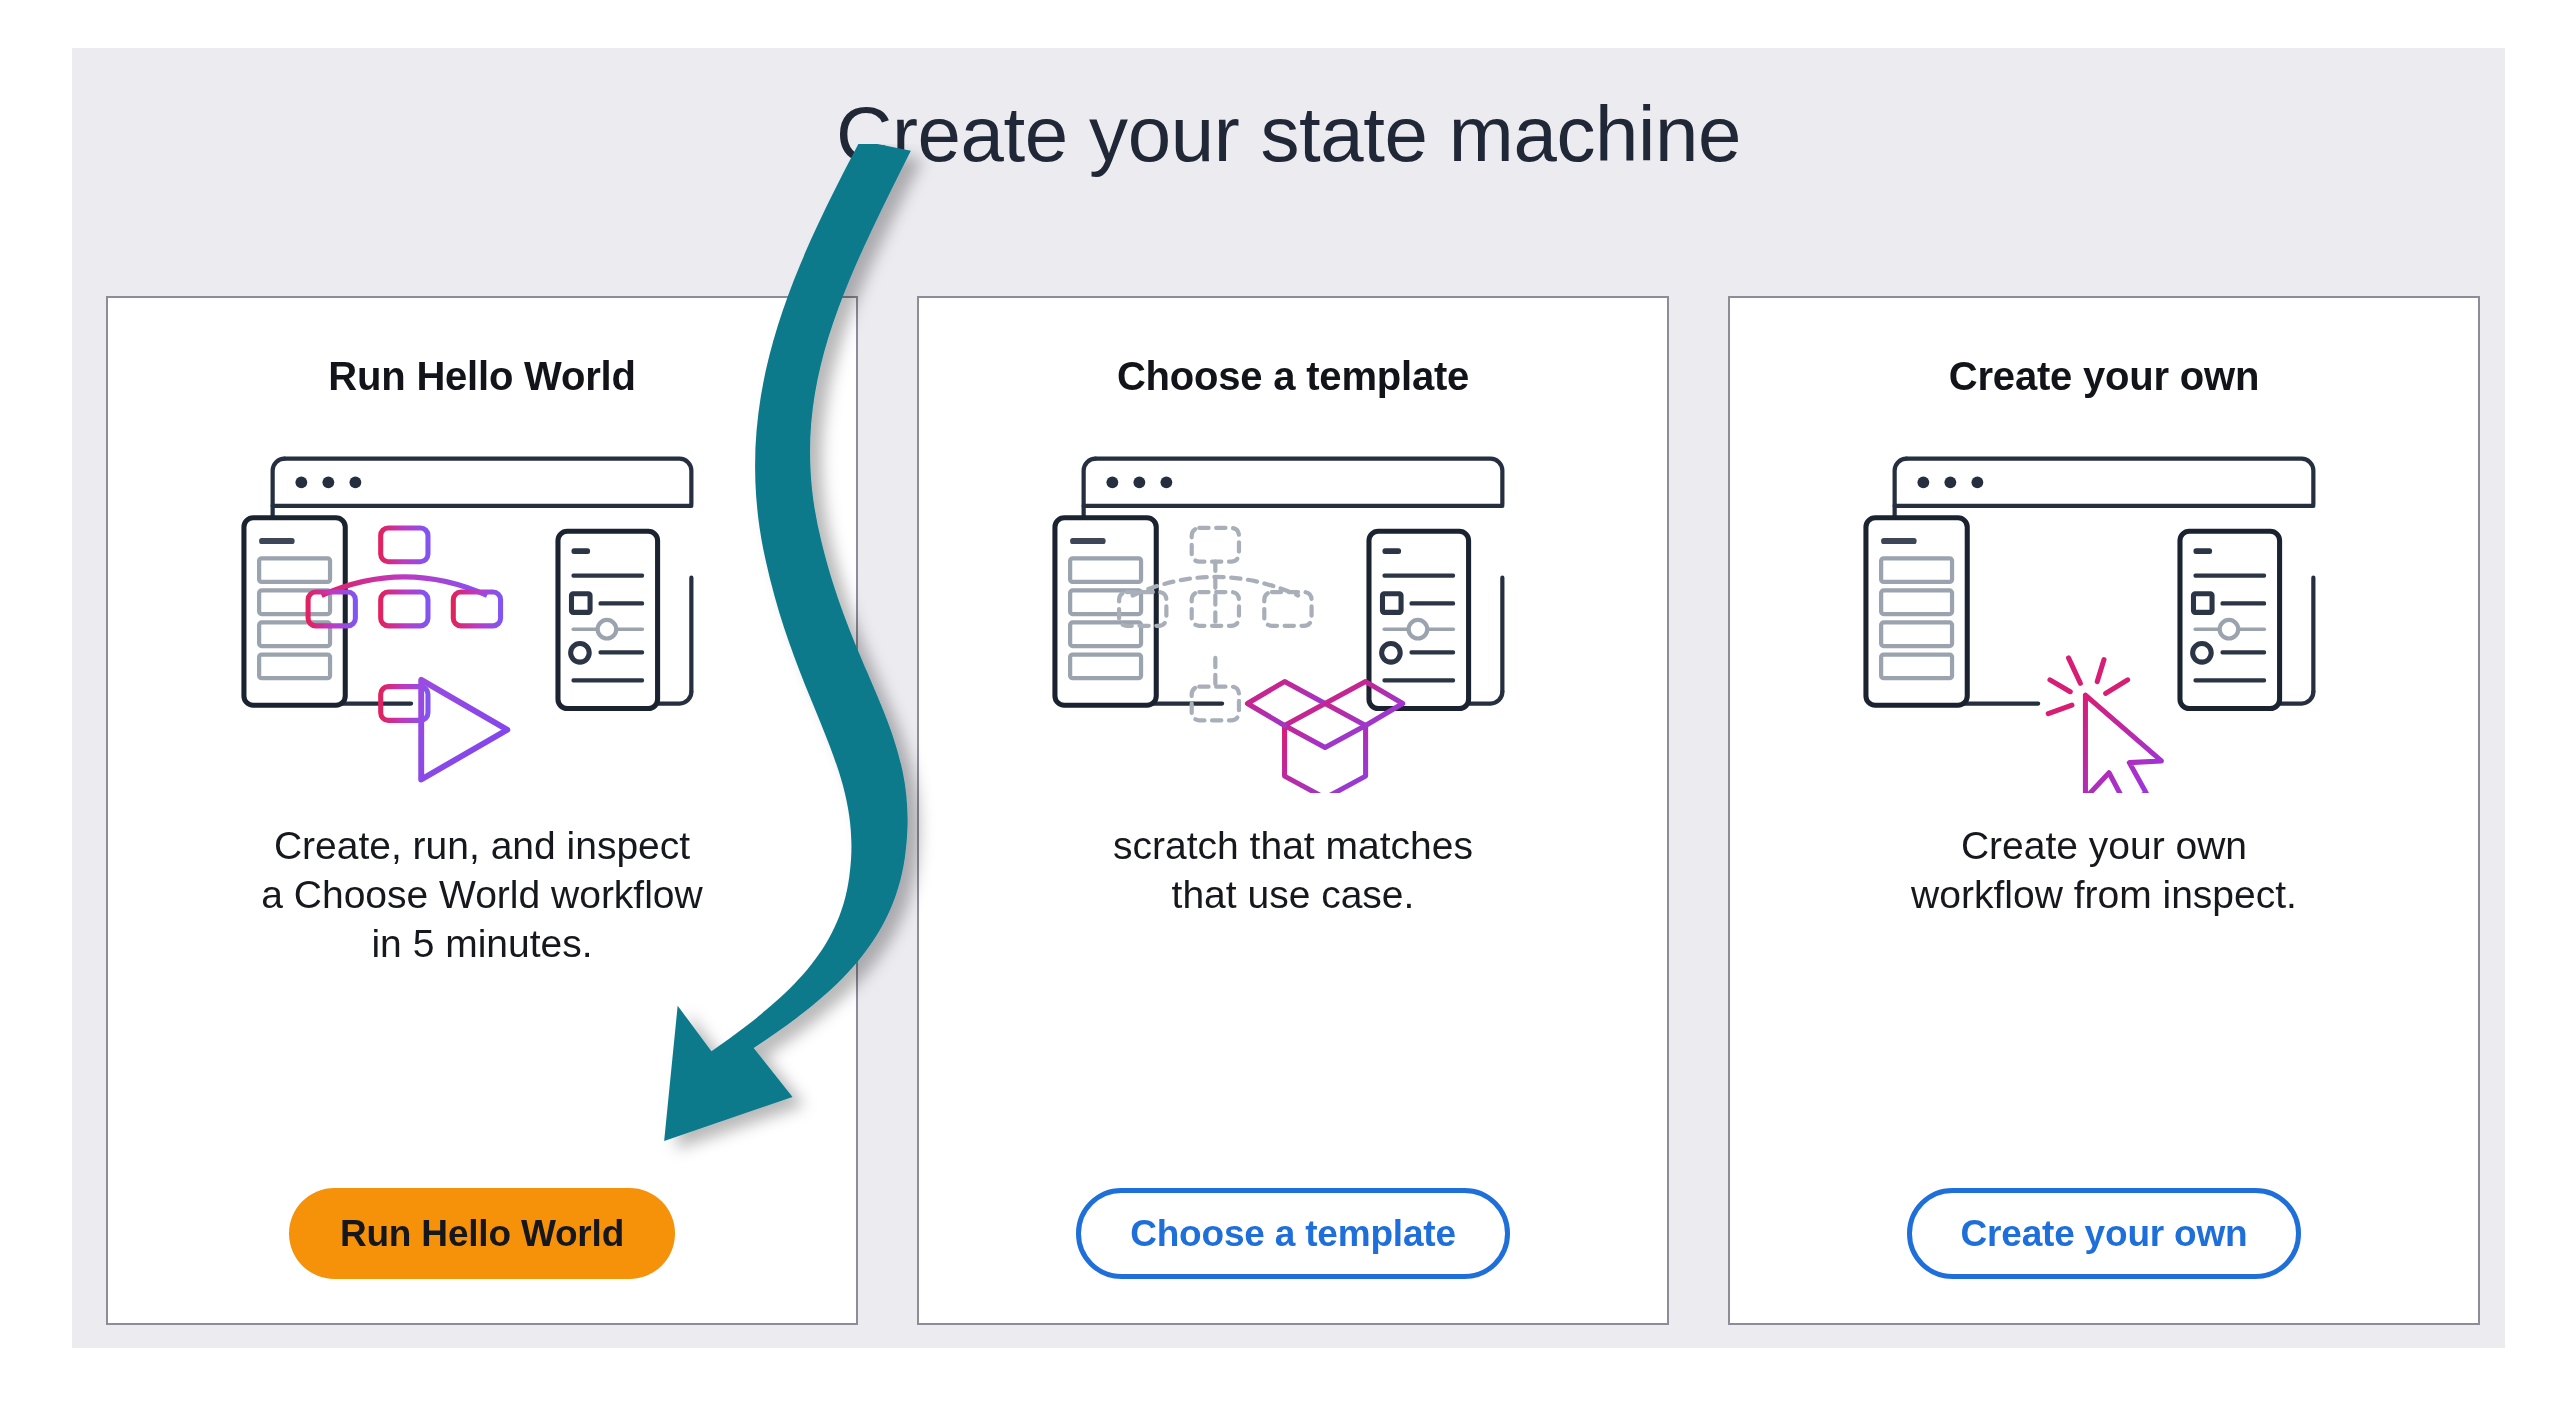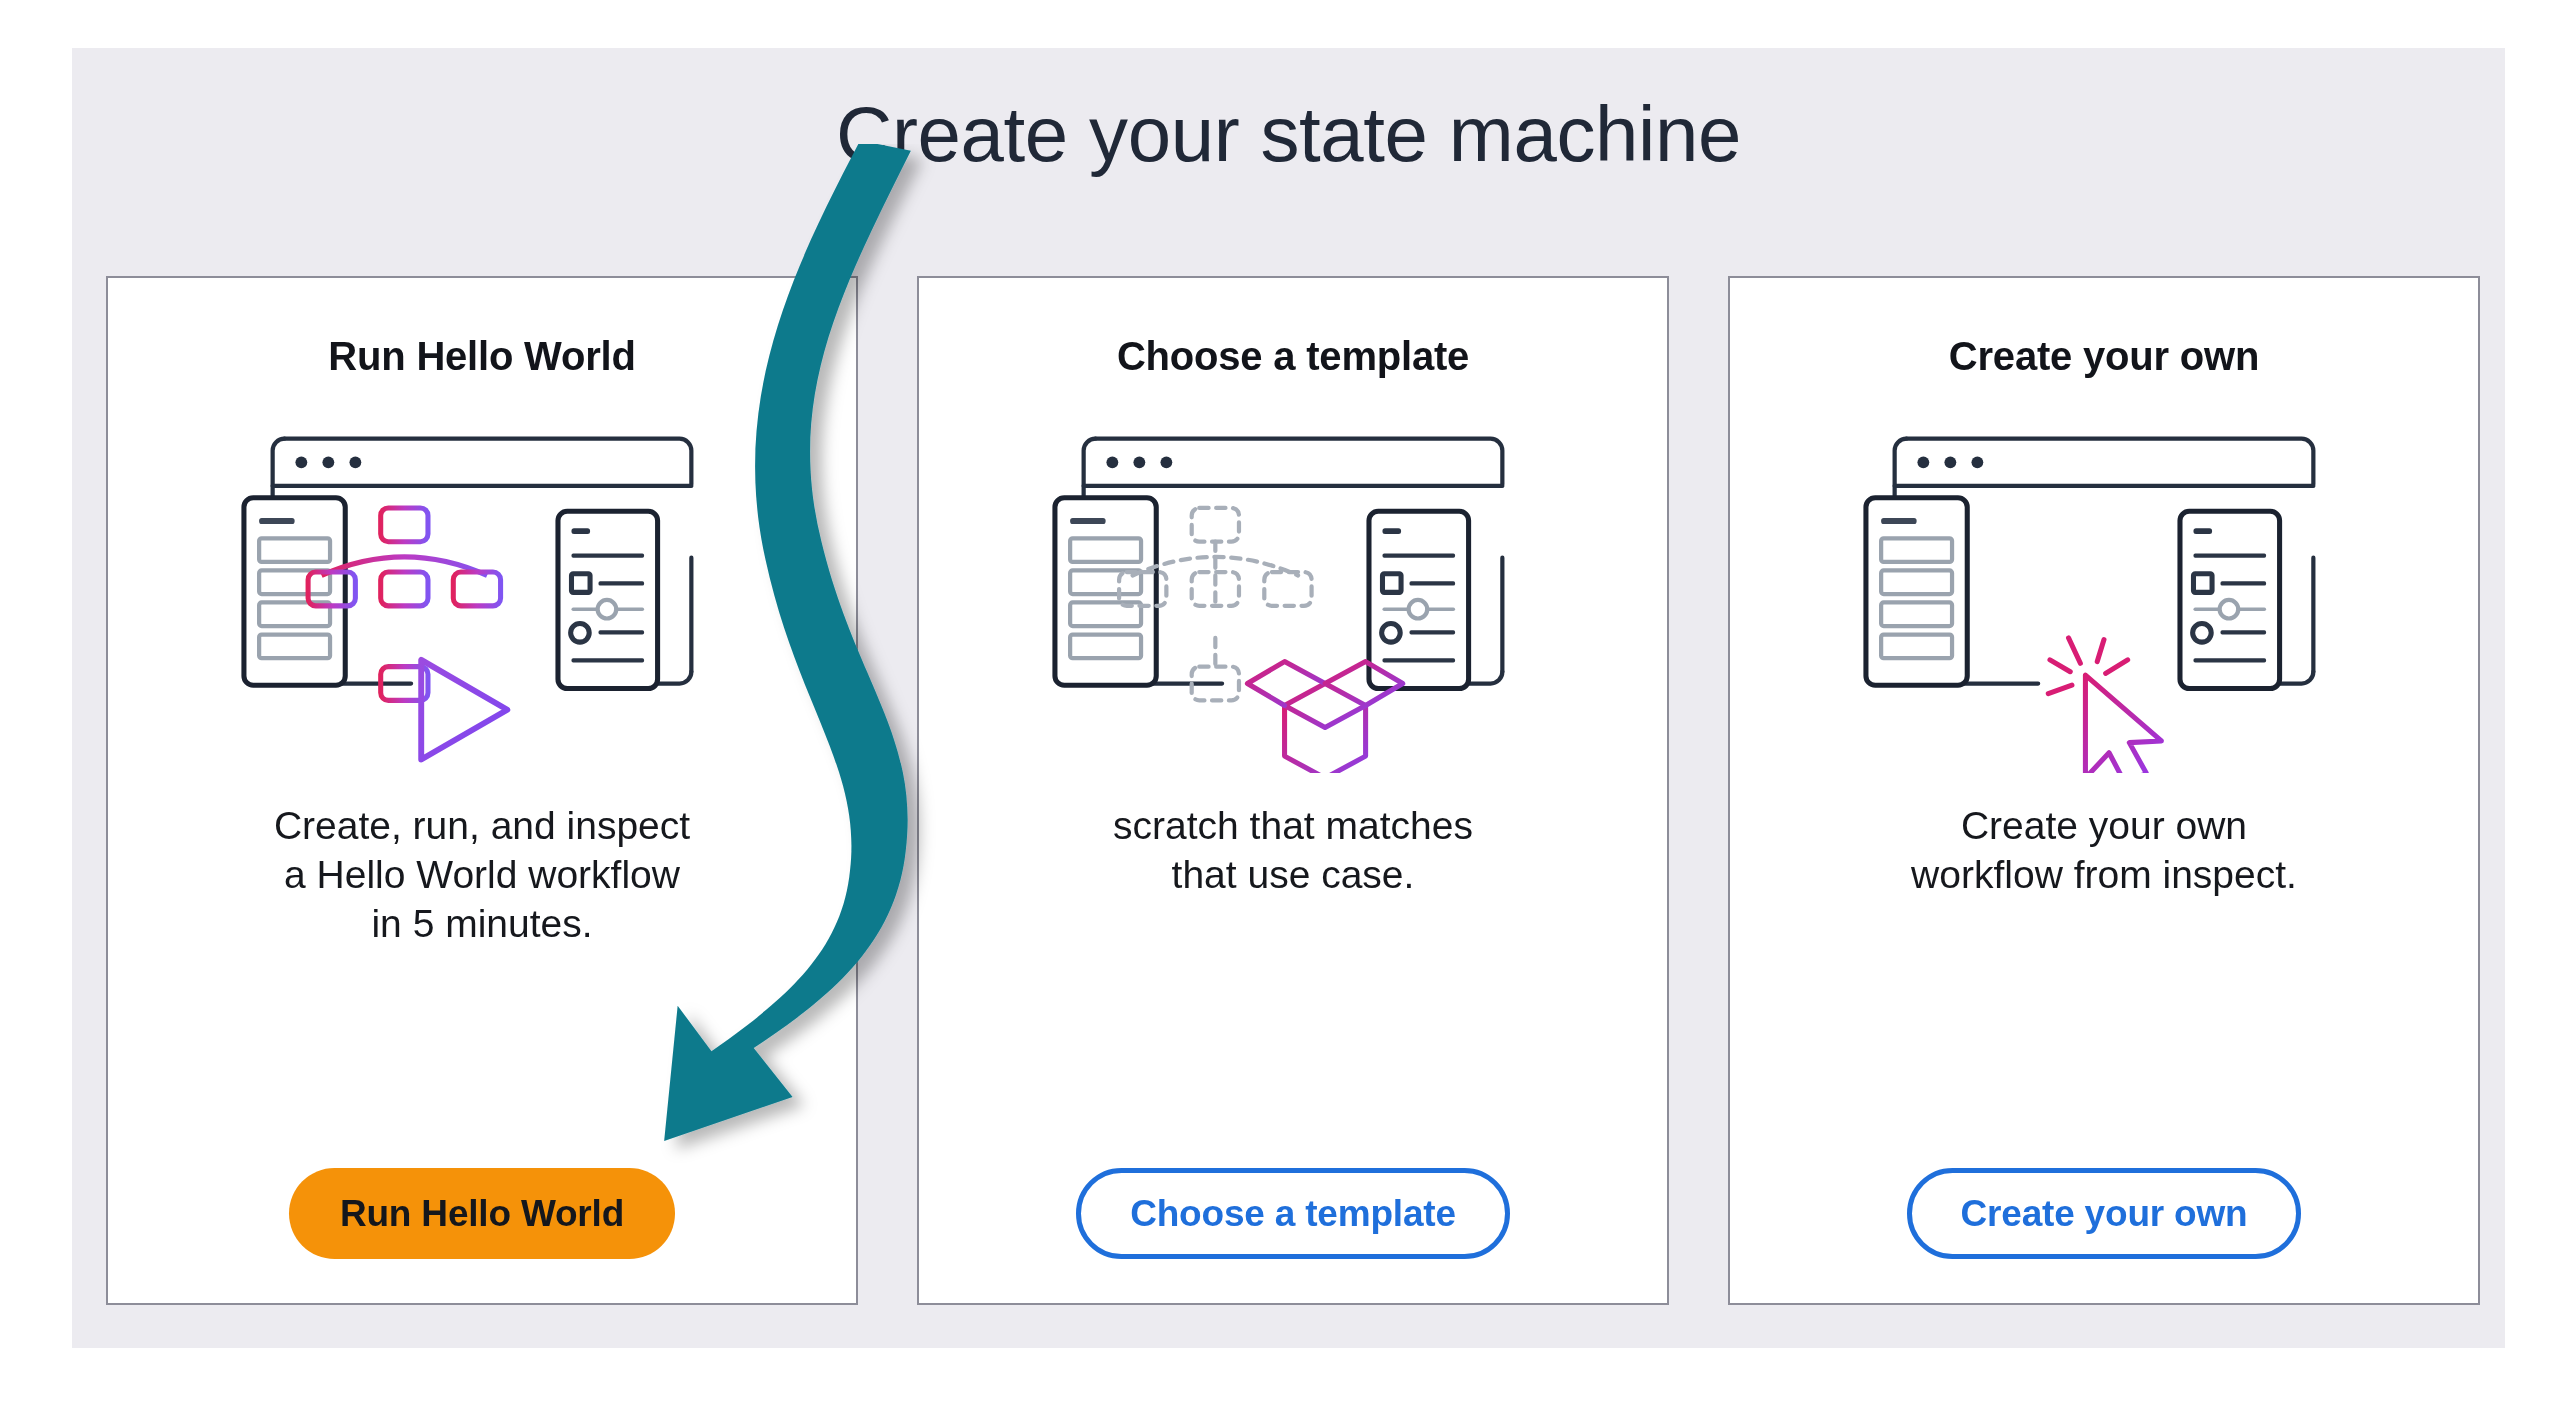--- a/index.html
+++ b/index.html
@@ -44,21 +44,21 @@
     color: #202837;
     letter-spacing: -0.4px;
     line-height: 1.05;
     white-space: nowrap;
   }
 
   
   #cards {
     position: absolute;
     left: 34px;
-    top: 228px;
+    top: 248px;
     width: 2374px;
     height: 1029px;
     display: flex;
     justify-content: space-between;
     align-items: stretch;
     border-radius: 18px;
   }
   .card {
     width: 752px;
     background: #ffffff;
@@ -205,21 +205,21 @@
             <rect x="190" y="192" width="56" height="40" rx="9"></rect>
             <rect x="276" y="192" width="56" height="40" rx="9"></rect>
             <rect x="190" y="304" width="56" height="40" rx="9"></rect>
           </g>
 
           <path d="M238 296 L238 414 L340 355 Z" fill="none" stroke="url(#playg1)" stroke-width="7" stroke-linejoin="round"></path>
         </svg>
 
         <div class="card-desc">
           <div>Create, run, and inspect</div>
-          <div>a Hello World workflow</div>
+          <div>a Choose World workflow</div>
           <div>in 5 minutes.</div>
         </div>
 
         <div class="btn-wrap">
           <button class="btn btn-primary">Run Hello World</button>
         </div>
       </div>
 
       <div class="card">
         <div class="card-title">Choose a template</div>

